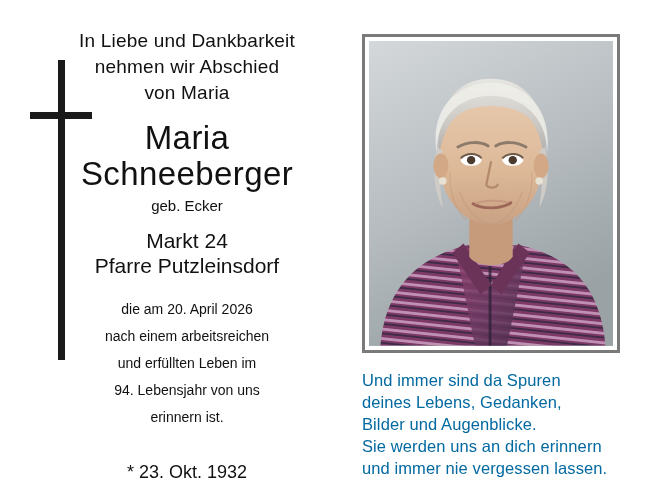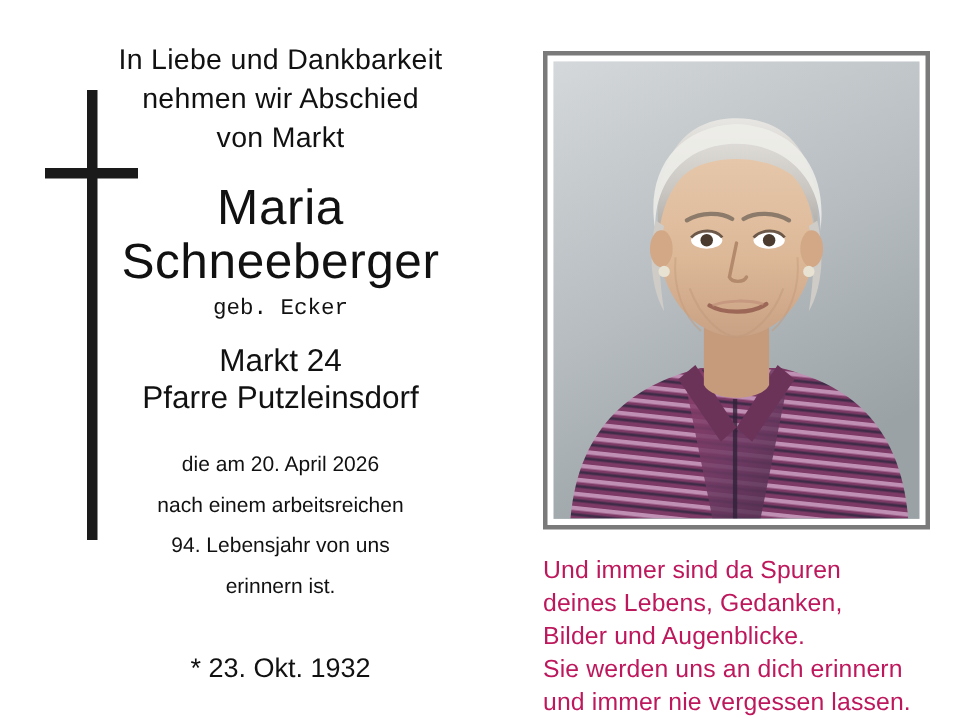--- a/index.html
+++ b/index.html
@@ -72,21 +72,20 @@
   .name {
     margin-top: 14px;
     font-size: 33px;
     line-height: 36px;
     letter-spacing: 0.4px;
   }
   .maiden {
     margin-top: 4px;
     font-size: 15px;
     line-height: 20px;
-    font-family: Liberation Mono, monospace;
   }
   .address {
     margin-top: 12px;
     font-size: 21px;
     line-height: 25px;
   }
   .passage {
     margin-top: 18px;
     font-size: 14px;
     line-height: 27px;
@@ -125,21 +124,21 @@
   .photo svg {
     display: block;
     width: 100%;
     height: 100%;
   }
   .verse {
     margin-top: 16px;
     font-size: 16.5px;
     line-height: 22px;
     text-align: left;
-    color: #be185d;
+    color: #0369a1;
     letter-spacing: 0.1px;
   }
   .verse div { white-space: pre; }
 </style>
 </head>
 <body>
 
 <div class="card">
 
   <div class="left">
@@ -147,38 +146,39 @@
     <div class="cross">
       <div class="vbar"></div>
       <div class="hbar"></div>
     </div>
 
     <div class="text-block">
 
       <div class="intro">
         <div>In Liebe und Dankbarkeit</div>
         <div>nehmen wir Abschied</div>
-        <div>von Markt</div>
+        <div>von Maria</div>
       </div>
 
       <div class="name">
         <div>Maria</div>
         <div>Schneeberger</div>
       </div>
 
       <div class="maiden">geb. Ecker</div>
 
       <div class="address">
         <div>Markt 24</div>
         <div>Pfarre Putzleinsdorf</div>
       </div>
 
       <div class="passage">
         <div>die am 20. April 2026</div>
         <div>nach einem arbeitsreichen</div>
+        <div>und erfüllten Leben im</div>
         <div>94. Lebensjahr von uns</div>
         <div>erinnern ist.</div>
       </div>
 
       <div class="dates">
         <div>* 23. Okt. 1932</div>
 
       </div>
 
     </div>

